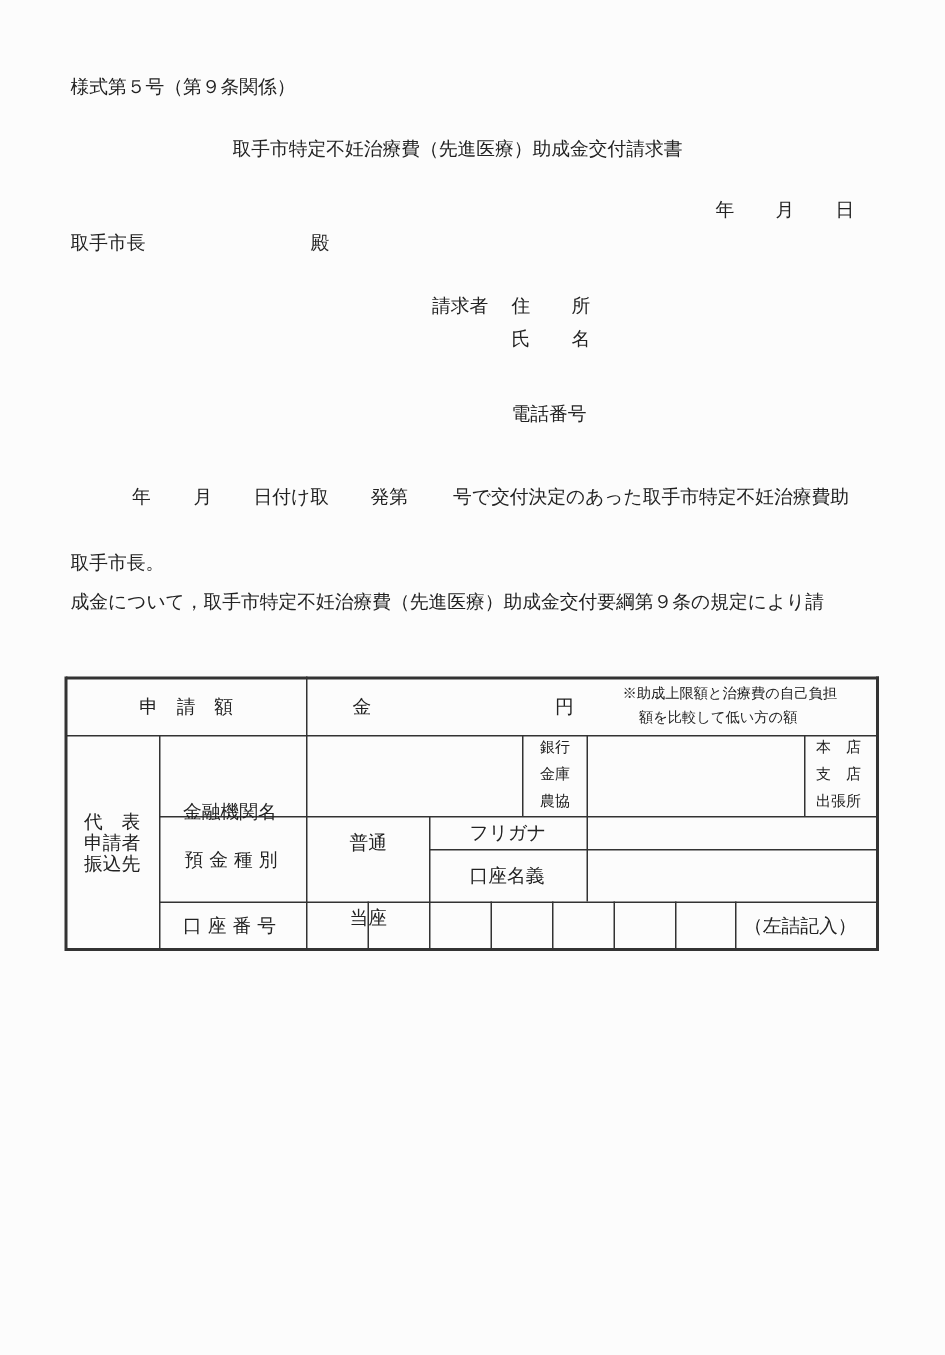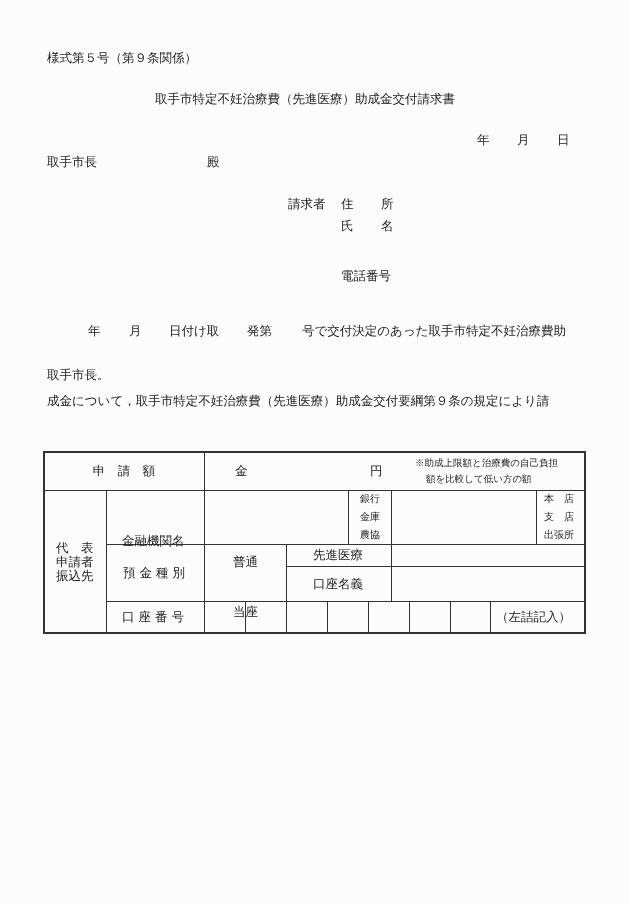--- a/index.html
+++ b/index.html
@@ -88,21 +88,21 @@
   <div class="abs sm" style="left:360px;top:512px;">金庫</div>
   <div class="abs sm" style="left:360px;top:530px;">農協</div>
   <div class="cell-input" style="left:393px;top:492px;width:141px;height:50px;"></div>
   <div class="abs sm" style="left:544px;top:494px;">本　店</div>
   <div class="abs sm" style="left:544px;top:512px;">支　店</div>
   <div class="abs sm" style="left:544px;top:530px;">出張所</div>
 
   <div class="abs" style="left:123px;top:567px;">預 金 種 別</div>
   <div class="abs" style="left:233px;top:556px;">普通</div>
   <div class="abs" style="left:233px;top:578px;margin-top:28px;">当座</div>
-  <div class="abs" style="left:313px;top:549px;">先進医療</div>
+  <div class="abs" style="left:313px;top:549px;">フリガナ</div>
   <div class="cell-input" style="left:393px;top:546px;width:190px;height:18px;"></div>
   <div class="abs" style="left:313px;top:578px;">口座名義</div>
   <div class="cell-input" style="left:393px;top:568px;width:190px;height:31px;"></div>
 
   <div class="abs" style="left:122px;top:611px;">口 座 番 号</div>
   <div class="cell-input" style="left:205px;top:602px;width:39px;height:30px;"></div>
   <div class="cell-input" style="left:246px;top:602px;width:39px;height:30px;"></div>
   <div class="cell-input" style="left:287px;top:602px;width:39px;height:30px;"></div>
   <div class="cell-input" style="left:328px;top:602px;width:39px;height:30px;"></div>
   <div class="cell-input" style="left:369px;top:602px;width:39px;height:30px;"></div>

